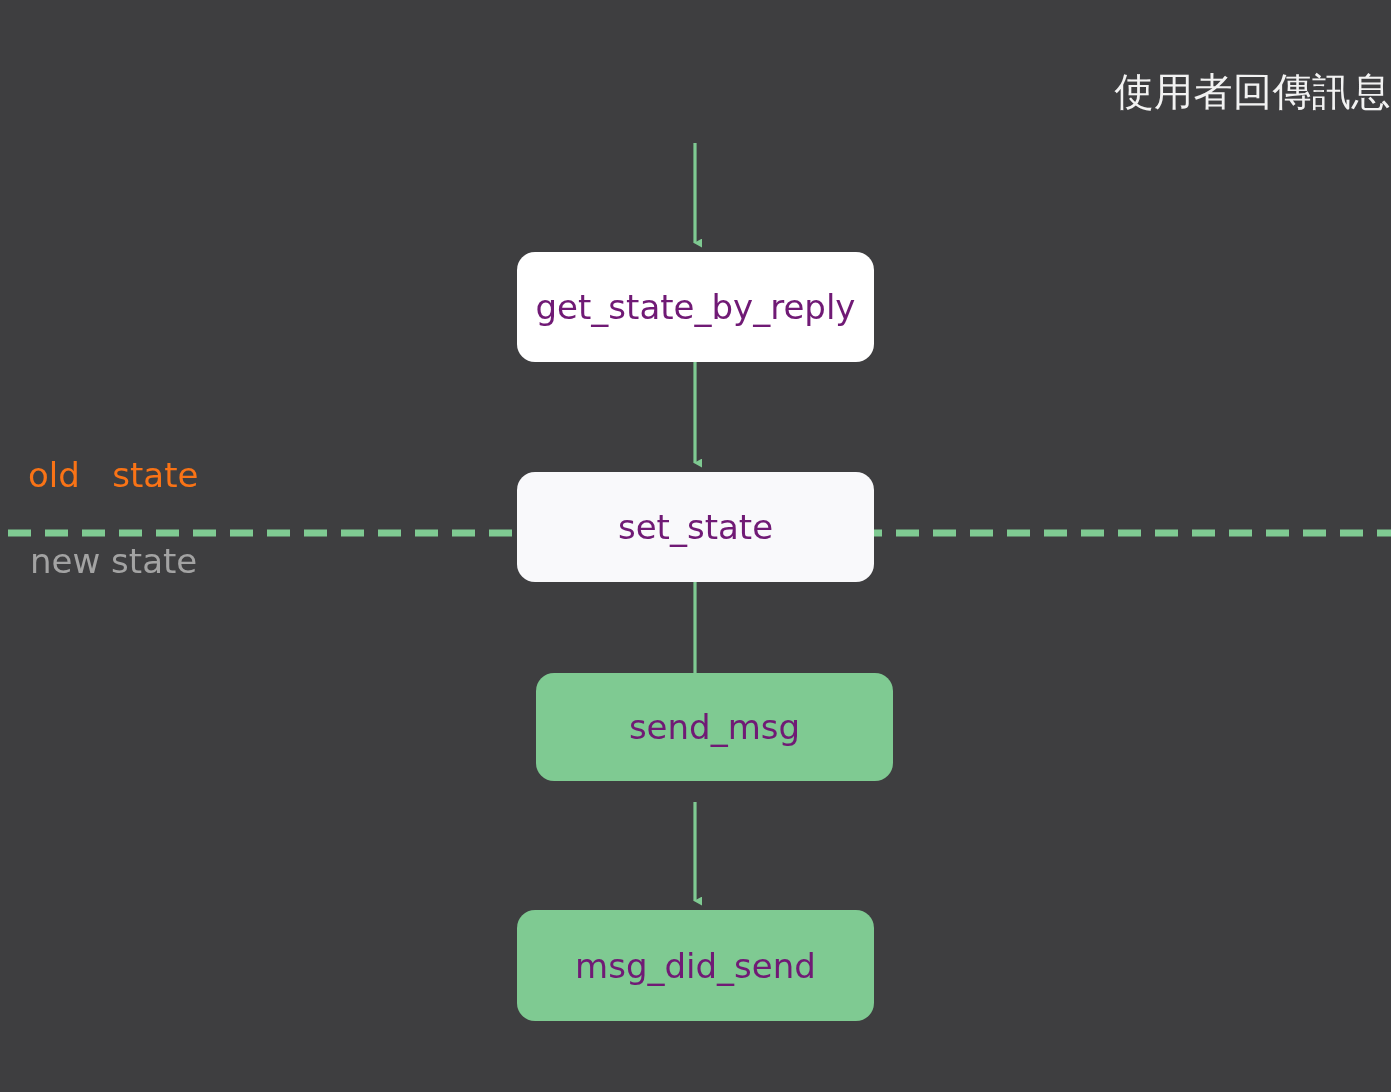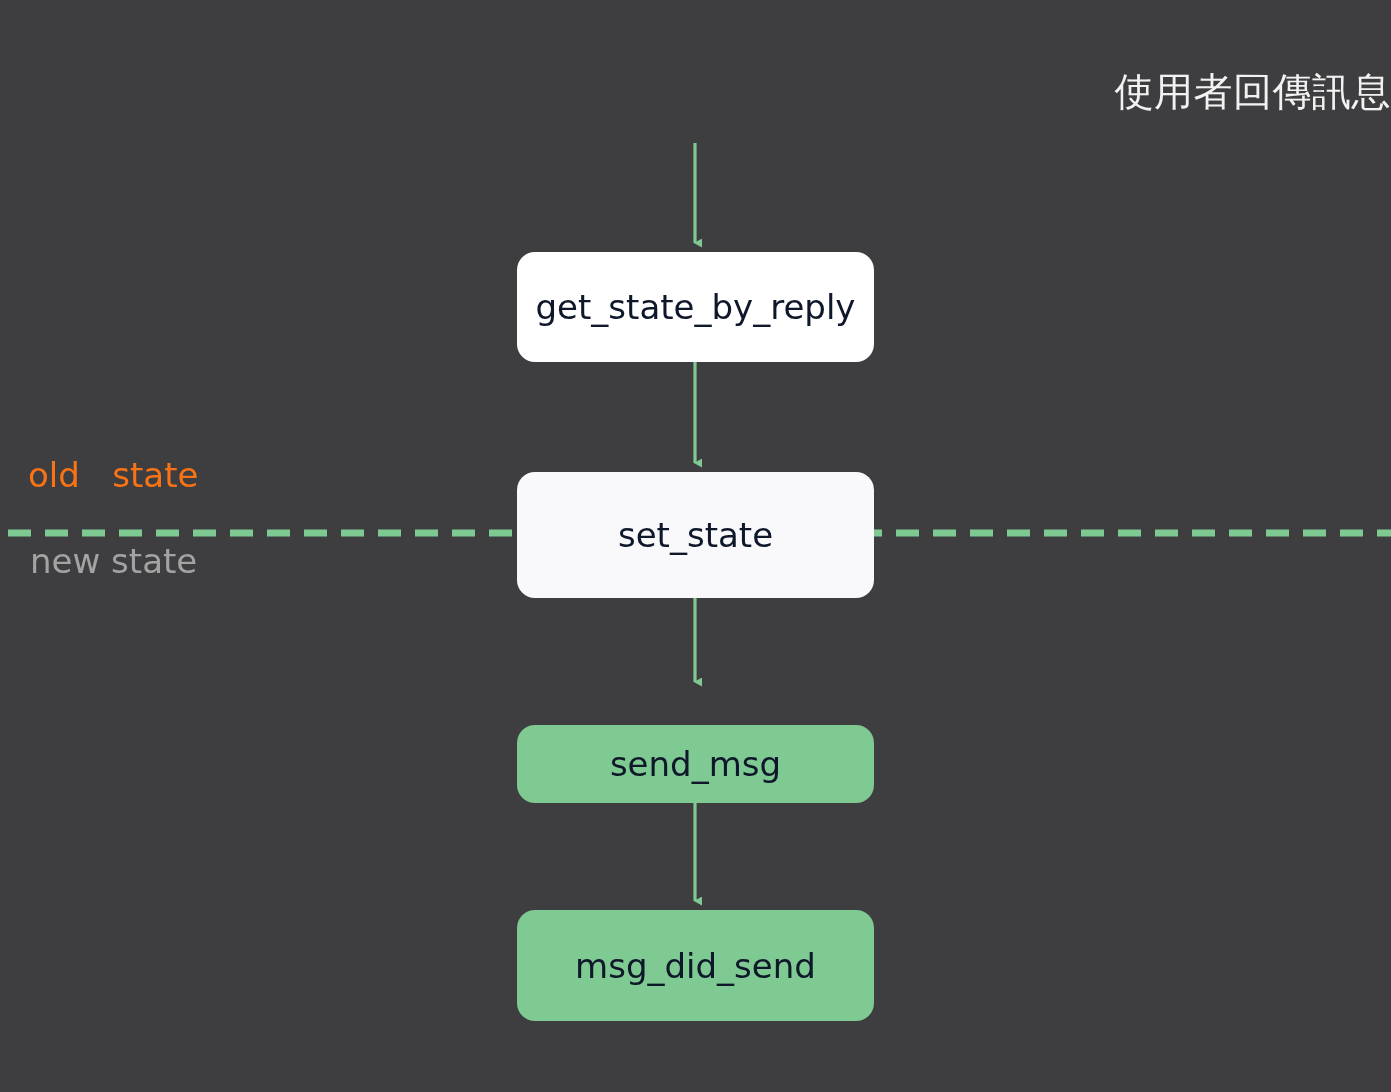--- a/index.html
+++ b/index.html
@@ -41,31 +41,31 @@
     position: absolute;
     left: 517px;
     width: 357px;
     box-sizing: border-box;
     border-radius: 18px;
     display: flex;
     align-items: center;
     justify-content: center;
     font-size: 34px;
     line-height: 1;
-    color: #0f172a;
+    color: #701a75;
     z-index: 3;
   }
   .node-label {
     white-space: nowrap;
     display: block;
   }
 
   .node.n-get-state  { top: 252px; height: 110px; background: #ffffff;  }
-  .node.n-set-state  { top: 472px; height: 126px; background: #f9f9fb;  }
-  .node.n-send-msg   { top: 725px; height: 78px; background: #7fca92;  }
+  .node.n-set-state  { top: 472px; height: 110px; background: #f9f9fb;  }
+  .node.n-send-msg   { top: 673px; height: 108px; background: #7fca92; margin-left: 19px;  }
   .node.n-msg-did    { top: 910px; height: 111px; background: #7fca92; align-items: center;  }
 
   
   #connectors {
     position: absolute;
     left: 0;
     top: 0;
     width: 1391px;
     height: 1092px;
     z-index: 1;

